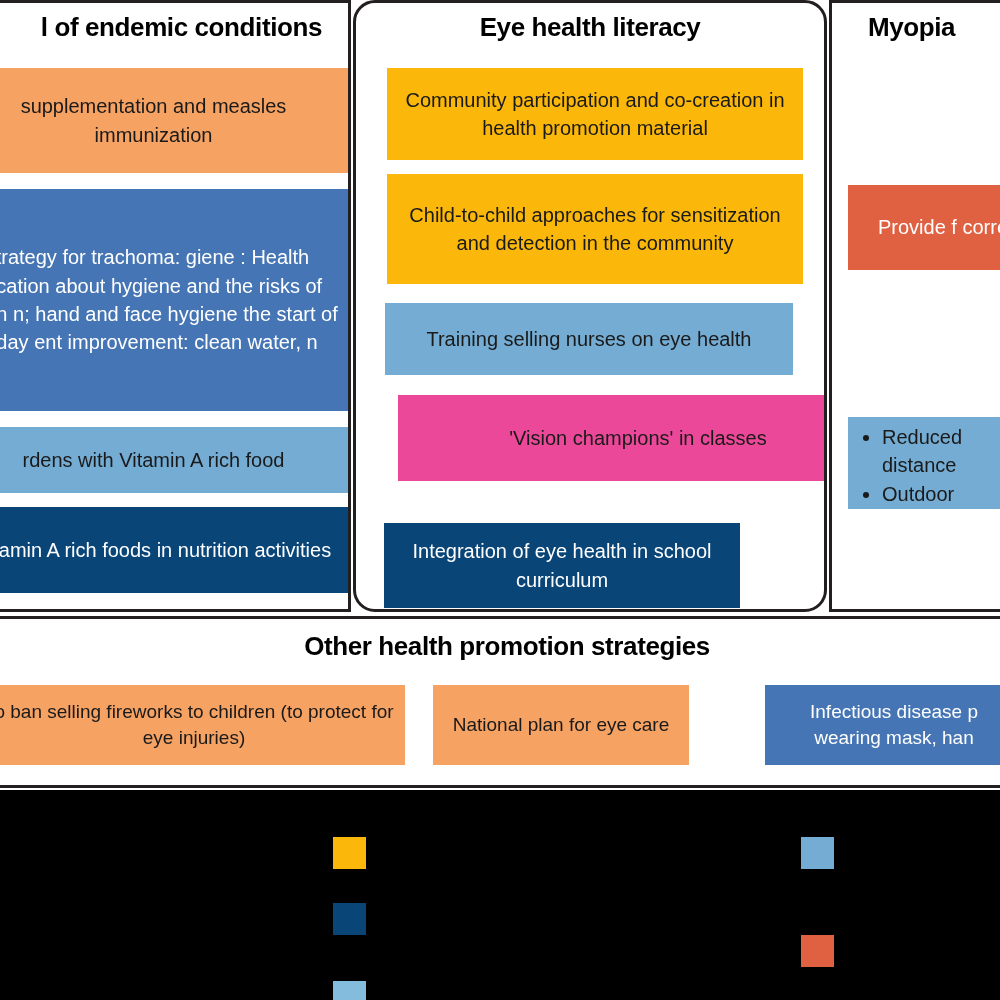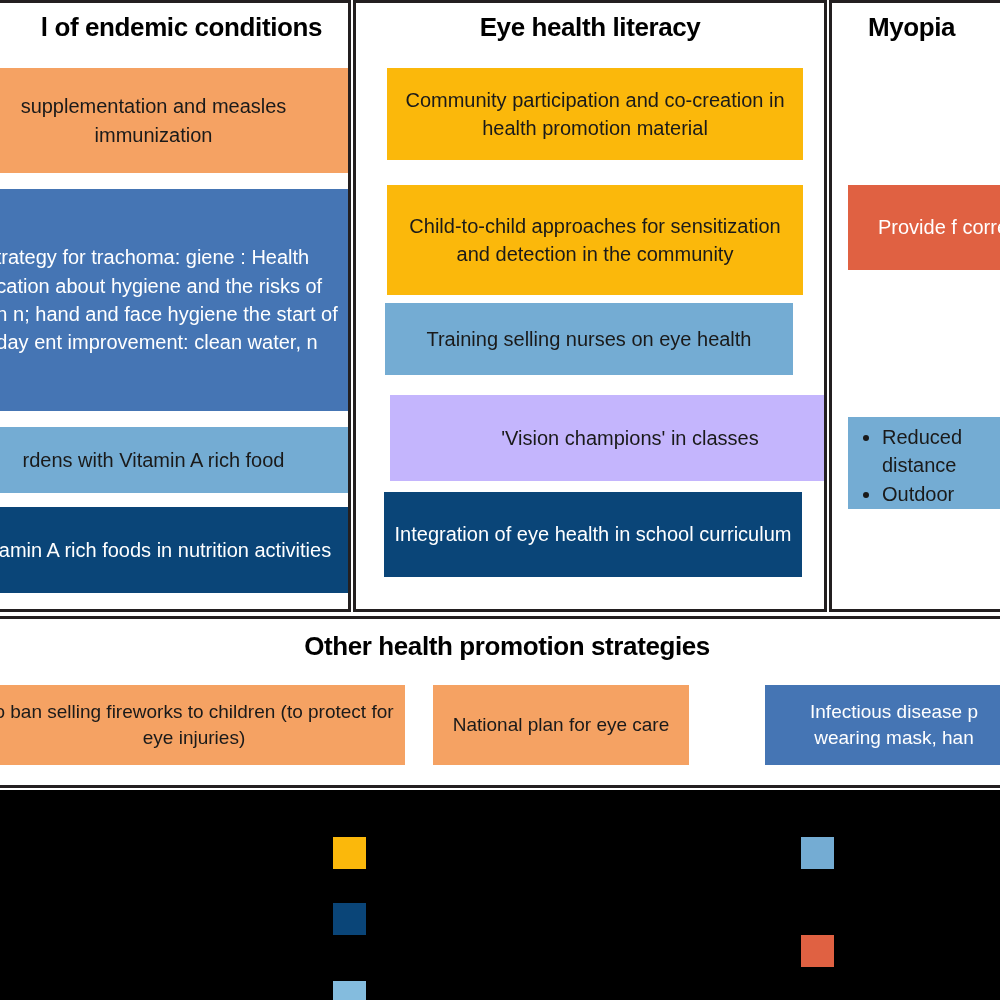--- a/index.html
+++ b/index.html
@@ -41,20 +41,21 @@
     padding: 0 10px;
   }
   .panel-left {
     width: 371px;
     margin-left: -20px;
     flex: 0 0 371px;
   }
   .panel-mid {
     flex: 0 0 474px;
     margin-left: 2px;
+    border-radius: 22px;
   }
   .panel-right {
     flex: 0 0 195px;
     margin-left: 2px;
   }
 
   .panel-title {
     font-weight: bold;
     font-size: 26px;
     text-align: center;
@@ -203,33 +204,33 @@
       </div>
     </div>
 
     <div class="panel panel-mid">
       <div class="panel-title">Eye health literacy</div>
 
       <div class="card" style="position:absolute;left:31px;top:65px;width:416px;height:92px;background:#FBB80B;">
         <span>Community participation and co-creation in health promotion material</span>
       </div>
 
-      <div class="card" style="position:absolute;left:31px;top:171px;width:416px;height:110px;background:#FBB80B;margin-top:11px;">
+      <div class="card" style="position:absolute;left:31px;top:171px;width:416px;height:110px;background:#FBB80B;">
         <span>Child-to-child approaches for sensitization and detection in the community</span>
       </div>
 
       <div class="card" style="position:absolute;left:29px;top:300px;width:408px;height:72px;background:#74ACD3;">
         <span>Training selling nurses on eye health</span>
       </div>
 
-      <div class="card" style="position:absolute;left:34px;top:392px;width:480px;height:86px;background:#c4b5fd;">
+      <div class="card" style="position:absolute;left:42px;top:392px;width:480px;height:86px;background:#ec4899;">
         <span>'Vision champions' in classes</span>
       </div>
 
-      <div class="card light-text" style="position:absolute;left:28px;top:489px;width:418px;height:85px;background:#0A4578;">
+      <div class="card light-text" style="position:absolute;left:28px;top:520px;width:356px;height:85px;background:#0A4578;">
         <span>Integration of eye health in school curriculum</span>
       </div>
     </div>
 
     <div class="panel panel-right">
       <div class="panel-title">Myopia</div>
 
       <div class="card light-text" style="position:absolute;left:16px;top:182px;width:200px;height:85px;background:#E06142;">
         <span>Provide f correc</span>
       </div>

